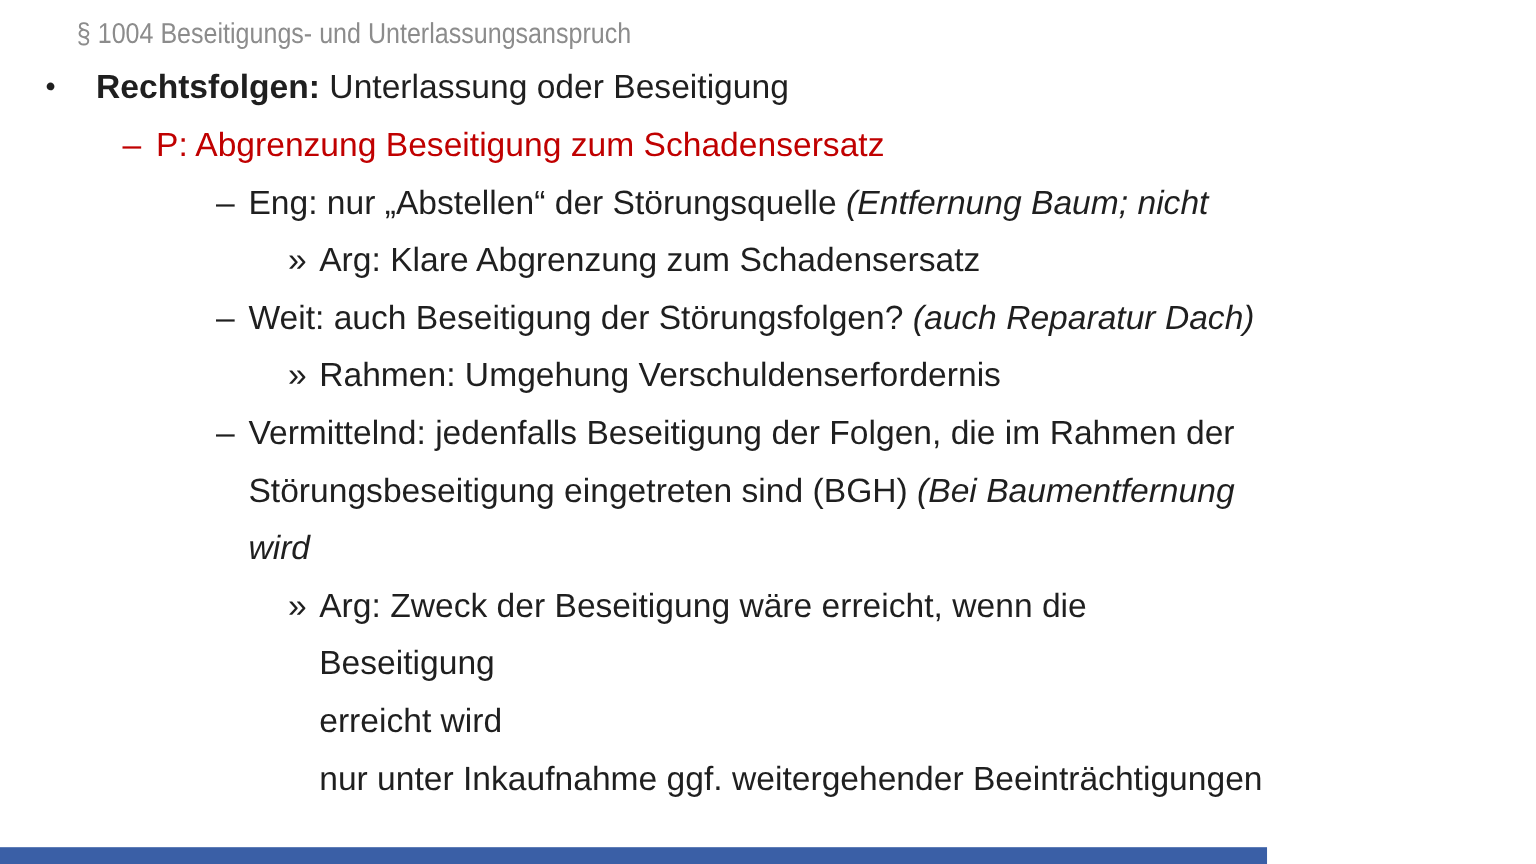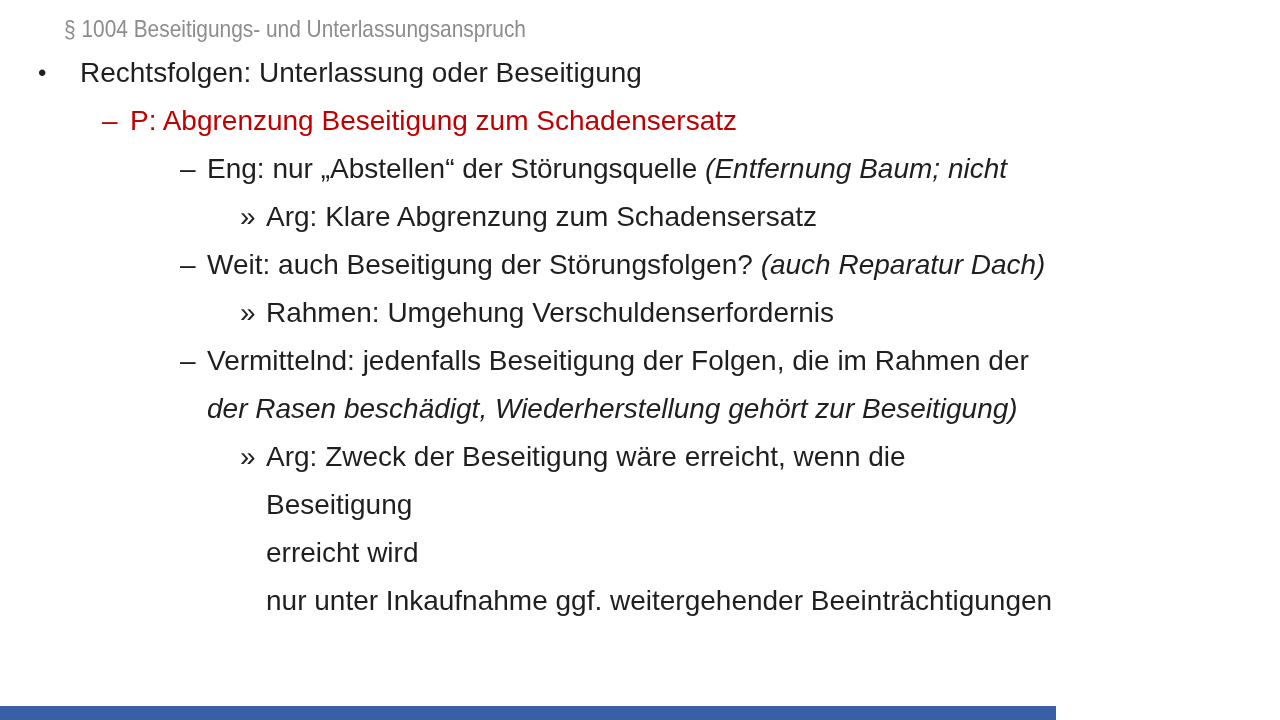--- a/index.html
+++ b/index.html
@@ -43,21 +43,21 @@
     min-width: 0;
   }
   .l1 { margin-left: 38px; }
   .l1 .marker { width: 42px; font-size: 24px; }
   .l2 { margin-left: 102px; }
   .l2 .marker { width: 28px; }
   .l3 { margin-left: 180px; }
   .l3 .marker { width: 27px; }
   .l4 { margin-left: 240px; }
   .l4 .marker { width: 26px; }
-  .seg.b { font-weight: normal; }
+  .seg.b { font-weight: bold; }
   .seg.i { font-style: italic; text-align: center; }
   .red, .red .seg, .red .marker { color: var(--red, #c00000); }
   .footer-bar {
     position: absolute;
     left: 0;
     bottom: 0;
     width: 100%;
     height: 14px;
     background: var(--bar, #3a5fa6);
   }
@@ -110,21 +110,21 @@
       <span class="marker">»</span>
       <div class="text">
         <div class="line"><span class="seg">Rahmen: Umgehung Verschuldenserfordernis</span></div>
       </div>
     </div>
 
     <div class="item l3">
       <span class="marker">–</span>
       <div class="text">
         <div class="line"><span class="seg">Vermittelnd: jedenfalls Beseitigung der Folgen, die im Rahmen der</span></div>
-        <div class="line"><span class="seg i">der Rasen beschädigt, Wiederherstellung gehört zur Beseitigung)</span></div>
+        <div class="line"><span class="seg">Störungsbeseitigung eingetreten sind (BGH) </span><span class="seg i">(Bei Baumentfernung wird</span></div>
       </div>
     </div>
 
     <div class="item l4">
       <span class="marker">»</span>
       <div class="text">
         <div class="line"><span class="seg">Arg: Zweck der Beseitigung wäre erreicht, wenn die Beseitigung</span></div>
         <div class="line"><span class="seg">erreicht wird</span></div>
         <div class="line"><span class="seg">nur unter Inkaufnahme ggf. weitergehender Beeinträchtigungen</span></div>
       </div>

